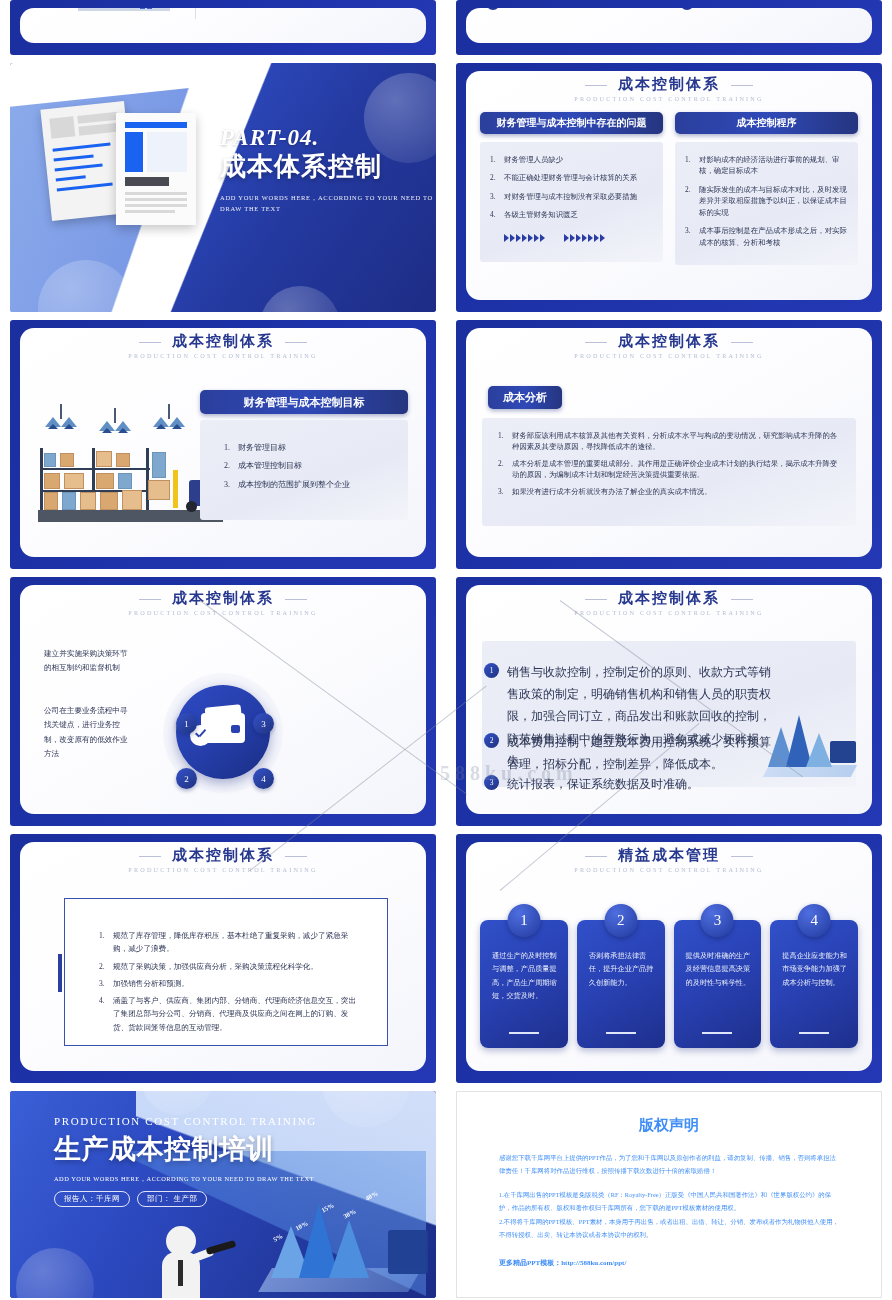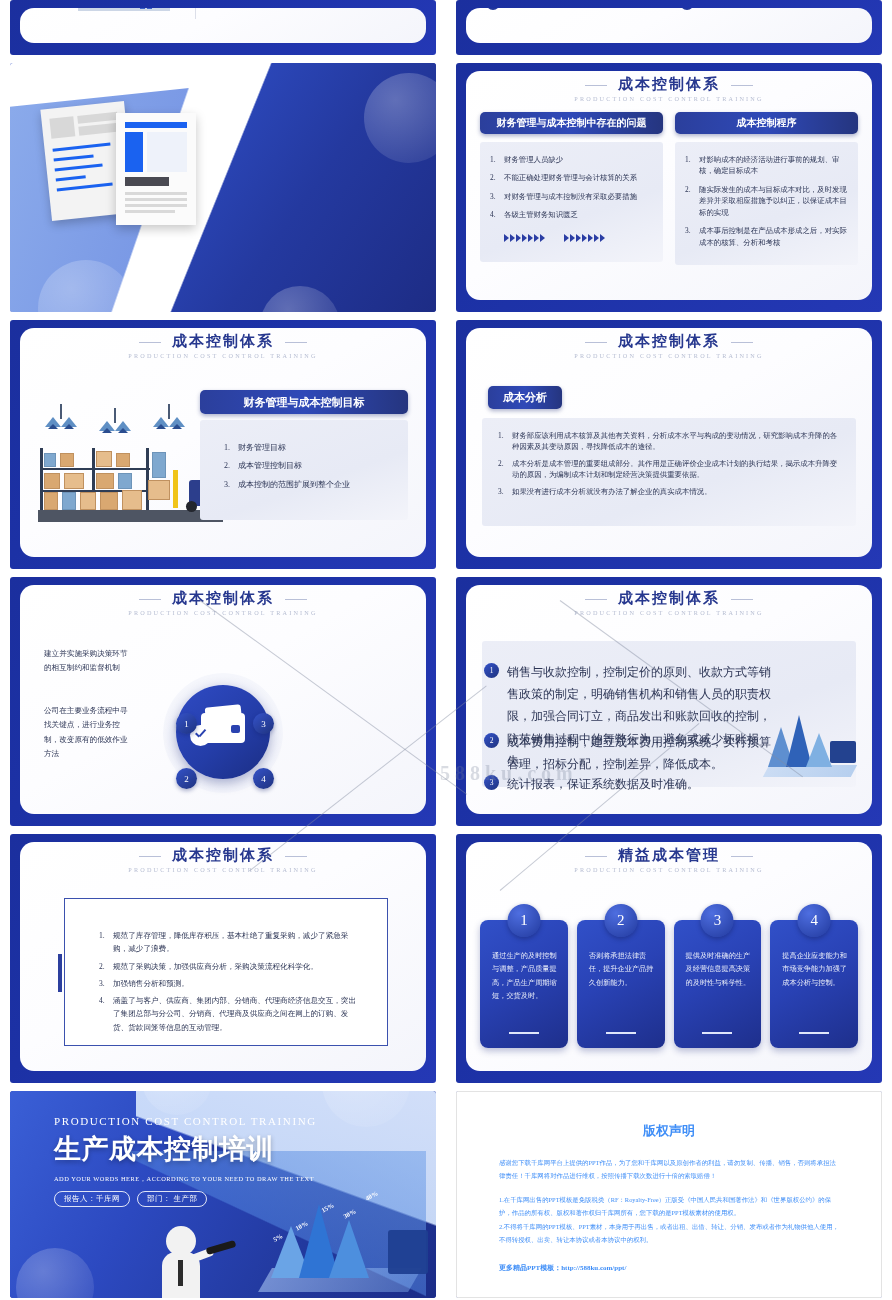--- a/index.html
+++ b/index.html
@@ -274,21 +274,21 @@
   .s-cover .chart .m2{left:34px;border-bottom:74px solid #2f74d4;}
   .s-cover .chart .m3{left:64px;border-bottom:58px solid #4d8fde;}
   .s-cover .chart .panel2{position:absolute;right:2px;bottom:24px;width:40px;height:44px;
     background:#1f3f91;border-radius:3px;opacity:.95;}
   .s-cover .chart .grid2{position:absolute;left:0;bottom:6px;width:150px;height:24px;
     background:linear-gradient(90deg,rgba(180,210,250,.55),rgba(140,185,245,.4));transform:skewX(-30deg);}
   .s-cover .pct { position:absolute; color:#fff; font-size:6.5px; font-weight:bold; }
 
   
   .s-copy { position:absolute; inset:0; background:#fff; border:1px solid #e3e3e3; }
-  .s-copy .ct { text-align:center; color:#3f8ef7; font-size:13px; font-weight:bold; margin-top:30px; }
+  .s-copy .ct { text-align:center; color:#3f8ef7; font-size:15px; font-weight:bold; margin-top:24px; }
   .s-copy .cb { color:#3f8ef7; font-size:6.4px; line-height:2.05; padding:0 42px; margin-top:16px; }
   .s-copy .cb p { margin-bottom:0; }
   .s-copy .cb .gap { height:11px; }
   .s-copy .clink { color:#3f8ef7; font-size:7px; font-weight:bold; padding:0 42px; margin-top:17px; }
 
   
   .wm { position:absolute; pointer-events:none; font-weight:bold; color:rgba(120,130,150,.30); }
   .wm.big { font-size:52px; letter-spacing:4px; }
   .wm.sm { font-size:20px; letter-spacing:5px; color:rgba(120,130,150,.28); }
   .wmline { position:absolute; background:rgba(130,140,160,.45); height:1px; pointer-events:none; }
@@ -343,20 +343,25 @@
             <div class="docB">
               <div class="bar" style="left:9px;top:9px;width:62px;height:6px;"></div>
               <div class="bar" style="left:9px;top:19px;width:18px;height:40px;"></div>
               <div style="position:absolute;left:31px;top:19px;width:40px;height:40px;background:#eef2fa;"></div>
               <div class="dk" style="left:9px;top:64px;width:44px;height:9px;"></div>
               <div class="gy" style="left:9px;top:79px;width:62px;"></div>
               <div class="gy" style="left:9px;top:85px;width:62px;"></div>
               <div class="gy" style="left:9px;top:91px;width:62px;"></div>
               <div class="gy" style="left:9px;top:97px;width:50px;"></div>
             </div>
+          </div>
+          <div class="ttl">
+            <div class="p1">PART-04.</div>
+            <div class="p2">成本体系控制</div>
+            <div class="sub">ADD YOUR WORDS HERE，ACCORDING TO  YOUR NEED TO DRAW THE TEXT</div>
           </div>
         </div>
       </div>
     </div>
 
     <div class="cell">
       <div class="slide">
         <div class="inner">
           <div class="sec-head">
             <span class="dash"></span>

